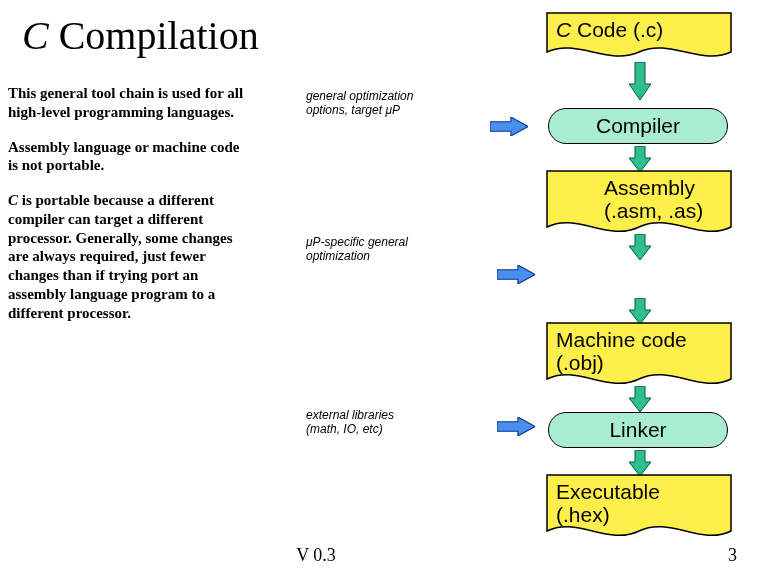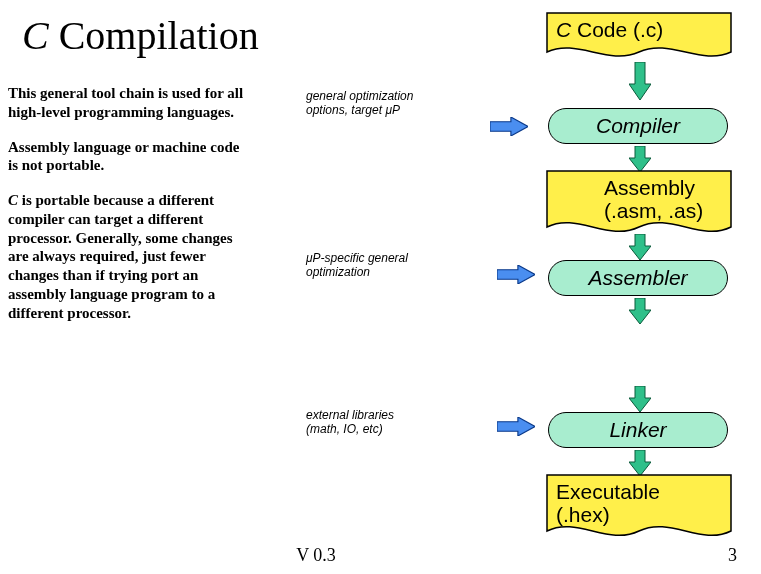--- a/index.html
+++ b/index.html
@@ -93,21 +93,20 @@
   .docbox .ital { font-style: italic; }
   
   .procbox {
     position: absolute;
     width: 180px;
     height: 36px;
     border: 1.5px solid #000;
     background: #a8edcf;
     border-radius: 18px;
     font-family: Arial, Helvetica, sans-serif;
-    font-style: italic;
     font-size: 21px;
     text-align: center;
     line-height: 33px;
   }
   
   .varrow {
     position: absolute;
     width: 22px;
     height: 34px;
   }
@@ -136,21 +135,21 @@
     <div class="annot" style="left:6px; top:78px;">
       <span>general optimization</span><br>
       <span>options, target </span><span>μP</span>
     </div>
     <div class="harrow" style="left:190px; top:105px;">
       <svg viewBox="0 0 40 20">
           <polygon points="0,5 22,5 22,0 40,10 22,20 22,15 0,15" fill="#4a8ef0" stroke="#0b3a8a" stroke-width="1.2"></polygon>
         </svg>
     </div>
 
-    <div class="annot" style="left:6px; top:240px;">
+    <div class="annot" style="left:6px; top:224px;">
       <span>μP</span><span>-specific general</span><br>
       <span>optimization</span>
     </div>
     <div class="harrow" style="left:197px; top:253px;">
       <svg viewBox="0 0 40 20">
           <polygon points="0,5 22,5 22,0 40,10 22,20 22,15 0,15" fill="#4a8ef0" stroke="#0b3a8a" stroke-width="1.2"></polygon>
         </svg>
     </div>
 
     <div class="annot" style="left:6px; top:397px;">
@@ -197,30 +196,36 @@
         <span>(.asm, .as)</span>
       </div>
     </div>
 
     <div class="varrow" style="left:329px; top:222px;">
       <svg width="22" height="26">
           <polygon points="6,0 16,0 16,12 22,12 11,26 0,12 6,12" fill="#2fc08a" stroke="#0a5a3a" stroke-width="1"></polygon>
         </svg>
     </div>
 
-    <div class="procbox" style="left:248px; top:248px;">
-      <span>Assembler</span>
-    </div>
 
     <div class="varrow" style="left:329px; top:286px;">
       <svg width="22" height="26">
           <polygon points="6,0 16,0 16,12 22,12 11,26 0,12 6,12" fill="#2fc08a" stroke="#0a5a3a" stroke-width="1"></polygon>
         </svg>
     </div>
 
+    <div class="docbox" style="left:246px; top:310px; height:70px;">
+      <svg viewBox="0 0 186 70" preserveAspectRatio="none">
+        <path d="M1 1 H185 V57 C155 72, 124 42, 93 57 C62 72, 31 42, 1 57 Z" fill="#ffef4a" stroke="#000" stroke-width="1.5"></path>
+      </svg>
+      <div class="label">
+        <span>Machine code</span><br>
+        <span>(.obj)</span>
+      </div>
+    </div>
 
     <div class="varrow" style="left:329px; top:374px;">
       <svg width="22" height="26">
           <polygon points="6,0 16,0 16,12 22,12 11,26 0,12 6,12" fill="#2fc08a" stroke="#0a5a3a" stroke-width="1"></polygon>
         </svg>
     </div>
 
     <div class="procbox" style="left:248px; top:400px;">
       <span>Linker</span>
     </div>

